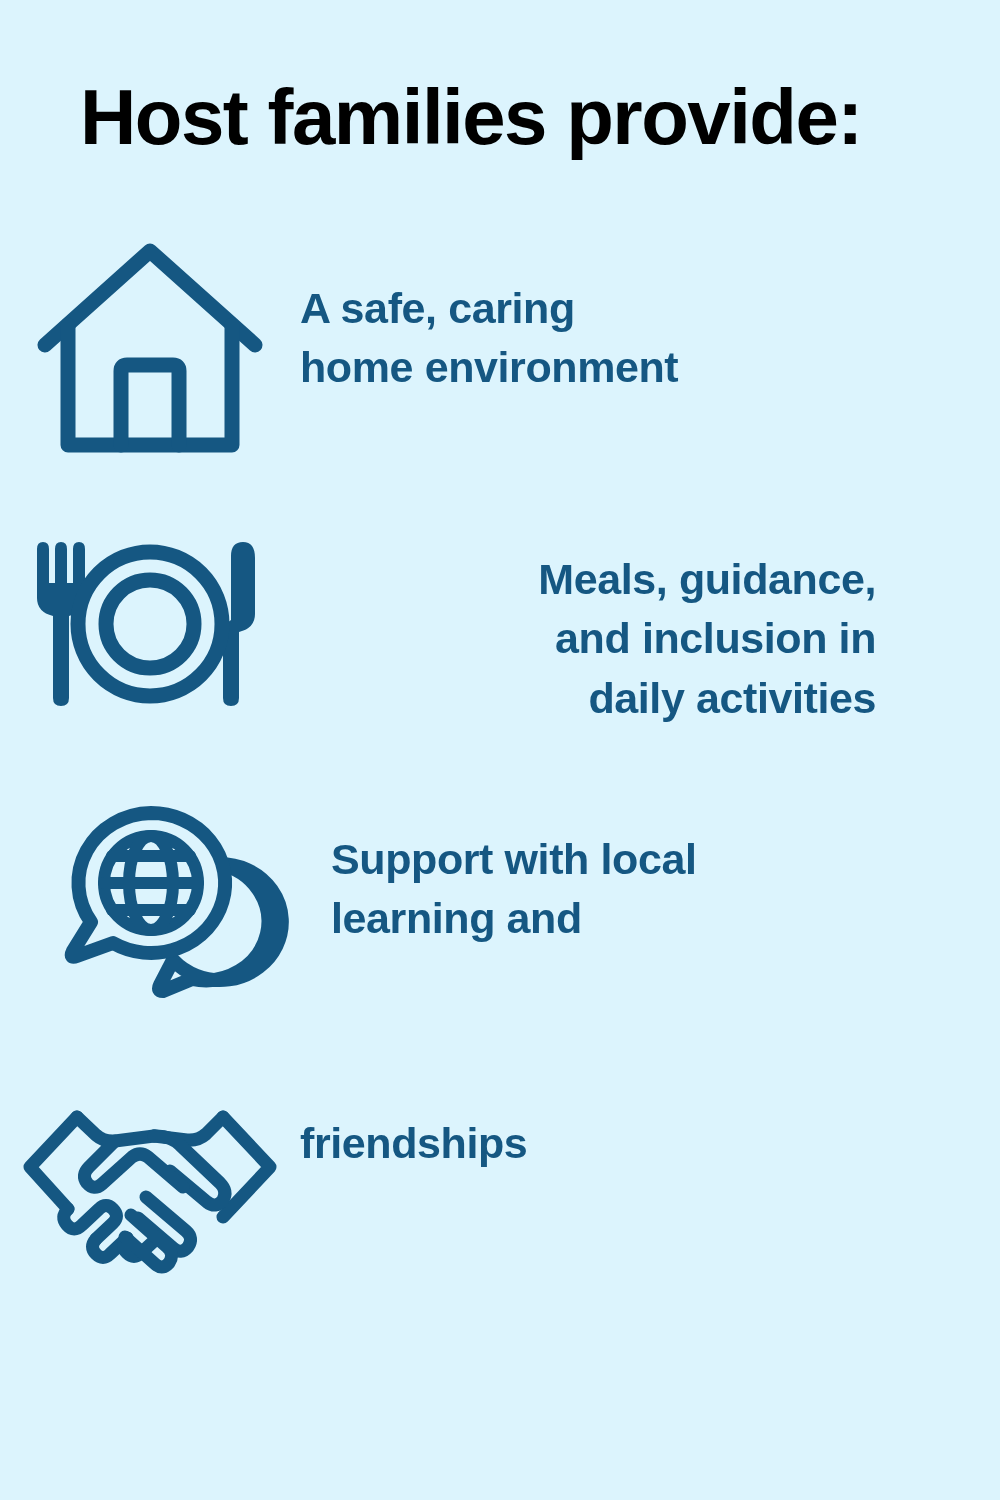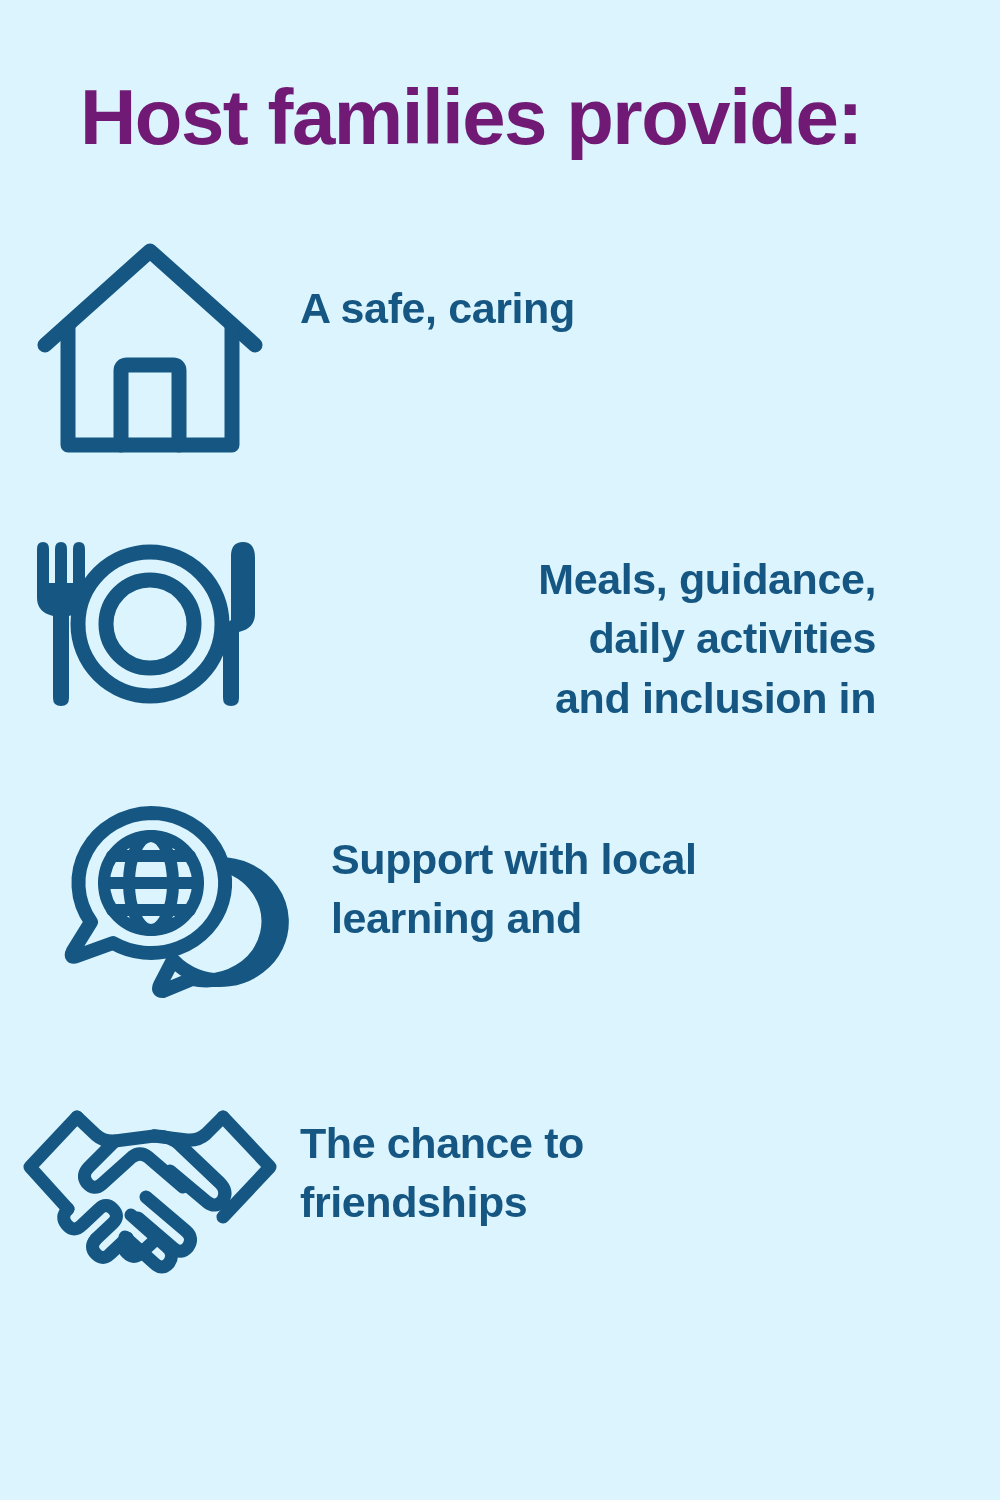--- a/index.html
+++ b/index.html
@@ -22,21 +22,21 @@
   }
   .title {
     position: absolute;
     left: 80px;
     top: 78px;
     width: 860px;
     font-size: 78px;
     line-height: 1.0;
     font-weight: bold;
     letter-spacing: -1.5px;
-    color: #701a75;
+    color: #000000;
     white-space: nowrap;
   }
   .items {
     position: absolute;
     left: 0;
     top: 232px;
     width: 1000px;
   }
   .item {
     position: relative;
@@ -99,41 +99,42 @@
     <div class="item item-home">
       <div class="item-icon">
         <svg width="230" height="218" viewBox="0 0 230 218" fill="none" stroke="#155782" stroke-width="15" stroke-linecap="round" stroke-linejoin="round">
           <path d="M10 106 L115 12 L220 106"></path>
           <path d="M33 86 L33 206 L197 206 L197 86"></path>
           <path d="M86 206 L86 132 Q86 126 92 126 L138 126 Q144 126 144 132 L144 206"></path>
         </svg>
       </div>
       <div class="item-text">
         <span class="line">A safe, caring</span>
+        <span class="line">home environment</span>
       </div>
     </div>
 
     <div class="item item-meals">
       <div class="item-icon">
         <svg width="250" height="175" viewBox="0 0 250 175" fill="none">
           <g fill="#155782">
 
             <path d="M12 13 Q12 6 18 6 Q24 6 24 13 L24 47 L30 47 L30 13 Q30 6 36 6 Q42 6 42 13 L42 47 L48 47 L48 13 Q48 6 54 6 Q60 6 60 13 L60 62 Q60 76 44 80 L44 162 Q44 170 36 170 Q28 170 28 162 L28 80 Q12 76 12 62 Z"></path>
 
             <path d="M206 20 Q206 6 218 6 Q230 6 230 22 L230 78 Q230 92 214 96 L214 162 Q214 170 206 170 Q198 170 198 162 L198 96 Q198 92 198 90 L206 84 Z"></path>
           </g>
 
           <circle cx="125" cy="88" r="72" stroke="#155782" stroke-width="15" fill="none"></circle>
           <circle cx="125" cy="88" r="44" stroke="#155782" stroke-width="15" fill="none"></circle>
         </svg>
       </div>
       <div class="item-text">
         <span class="line">Meals, guidance,</span>
+        <span class="line">and inclusion in</span>
         <span class="line">daily activities</span>
-        <span class="line">and inclusion in</span>
       </div>
     </div>
 
     <div class="item item-support">
       <div class="item-icon">
         <svg width="240" height="215" viewBox="0 0 240 215" fill="none" stroke="#155782" stroke-width="14" stroke-linecap="round" stroke-linejoin="round">
 
           <path d="M158 61
                    A62 58 0 1 1 112 157
                    L99 182
@@ -178,19 +179,18 @@
 
           <path d="M48 104 Q40 112 47 120 Q54 128 62 120 L79 104 Q86 97 93 104 Q100 111 93 118 L76 134"></path>
           <path d="M76 134 Q69 142 76 149 Q83 156 90 149 L107 133"></path>
           <path d="M107 133 Q100 141 107 148 Q114 155 121 148 L134 136"></path>
 
           <path d="M126 92 L166 126 Q174 133 168 142 Q161 150 153 143 L118 113"></path>
           <path d="M111 110 L147 142 Q155 149 149 158 Q142 166 134 158 L105 132"></path>
         </svg>
       </div>
       <div class="item-text">
-        <span class="line">The chance to</span>
         <span class="line">friendships</span>
       </div>
     </div>
 
   </div>
 </div>
 
 </body></html>

